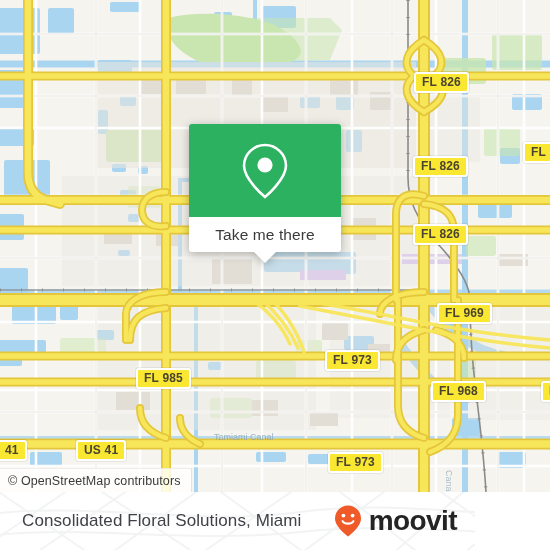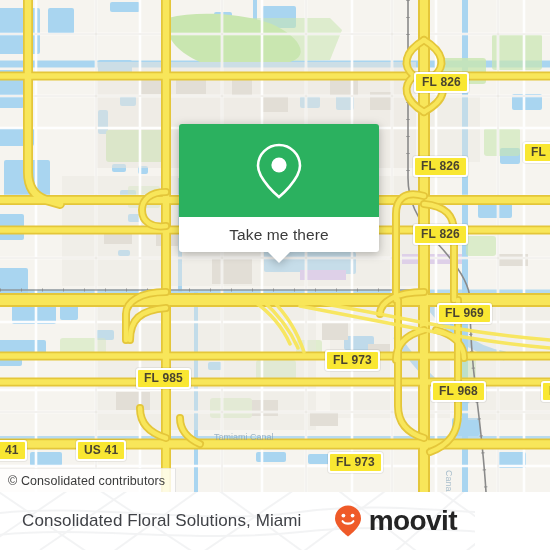--- a/index.html
+++ b/index.html
@@ -15,21 +15,21 @@
 
   
   #osm-bar{position:absolute;left:0;top:468px;height:24px;
            background:rgba(255,255,255,0.82);
            display:flex;align-items:center;padding:0 10px 0 8px;
            border-right:1px solid rgba(0,0,0,0.10);
            border-top:1px solid rgba(0,0,0,0.06);}
   #osm-bar span{font-size:12.5px;color:#3a3a3a;letter-spacing:0.1px;white-space:nowrap;}
 
   
-  #popup{position:absolute;left:179px;top:124px;width:200px;
+  #popup{position:absolute;left:189px;top:124px;width:152px;
          filter:drop-shadow(0 2px 5px rgba(0,0,0,0.28));}
   #popup-head{height:93px;background:#2bb15f;border-radius:3px 3px 0 0;
               display:flex;align-items:center;justify-content:center;}
   #popup-body{height:35px;background:#fff;border-radius:0 0 3px 3px;
               display:flex;align-items:center;justify-content:center;}
   #popup-body span{font-size:15.5px;color:#3b3b3b;letter-spacing:0.1px;}
   #popup-tail{position:absolute;left:50%;top:128px;transform:translateX(-50%);
               width:0;height:0;border-left:11px solid transparent;
               border-right:11px solid transparent;border-top:11px solid #fff;}
 
@@ -301,21 +301,21 @@
         <div style="position: absolute; left: 325px; top: 350px; background: rgb(249, 231, 50); color: rgb(74, 68, 48); border: 2px solid rgb(255, 255, 255); border-radius: 3px; padding: 1px 6px; font-size: 12px; font-weight: bold; line-height: 15px; font-family: &quot;Liberation Sans&quot;, sans-serif; white-space: nowrap; box-shadow: rgba(0, 0, 0, 0.06) 0px 0px 0px 1px; letter-spacing: 0.2px;"><span>FL 973</span></div>
         <div style="position: absolute; left: 136px; top: 368px; background: rgb(249, 231, 50); color: rgb(74, 68, 48); border: 2px solid rgb(255, 255, 255); border-radius: 3px; padding: 1px 6px; font-size: 12px; font-weight: bold; line-height: 15px; font-family: &quot;Liberation Sans&quot;, sans-serif; white-space: nowrap; box-shadow: rgba(0, 0, 0, 0.06) 0px 0px 0px 1px; letter-spacing: 0.2px;"><span>FL 985</span></div>
         <div style="position: absolute; left: 431px; top: 381px; background: rgb(249, 231, 50); color: rgb(74, 68, 48); border: 2px solid rgb(255, 255, 255); border-radius: 3px; padding: 1px 6px; font-size: 12px; font-weight: bold; line-height: 15px; font-family: &quot;Liberation Sans&quot;, sans-serif; white-space: nowrap; box-shadow: rgba(0, 0, 0, 0.06) 0px 0px 0px 1px; letter-spacing: 0.2px;"><span>FL 968</span></div>
         <div style="position: absolute; left: 541px; top: 381px; background: rgb(249, 231, 50); color: rgb(74, 68, 48); border: 2px solid rgb(255, 255, 255); border-radius: 3px; padding: 1px 6px; font-size: 12px; font-weight: bold; line-height: 15px; font-family: &quot;Liberation Sans&quot;, sans-serif; white-space: nowrap; box-shadow: rgba(0, 0, 0, 0.06) 0px 0px 0px 1px; letter-spacing: 0.2px;"><span>F</span></div>
         <div style="position: absolute; left: -3px; top: 440px; background: rgb(249, 231, 50); color: rgb(74, 68, 48); border: 2px solid rgb(255, 255, 255); border-radius: 3px; padding: 1px 6px; font-size: 12px; font-weight: bold; line-height: 15px; font-family: &quot;Liberation Sans&quot;, sans-serif; white-space: nowrap; box-shadow: rgba(0, 0, 0, 0.06) 0px 0px 0px 1px; letter-spacing: 0.2px;"><span>41</span></div>
         <div style="position: absolute; left: 76px; top: 440px; background: rgb(249, 231, 50); color: rgb(74, 68, 48); border: 2px solid rgb(255, 255, 255); border-radius: 3px; padding: 1px 6px; font-size: 12px; font-weight: bold; line-height: 15px; font-family: &quot;Liberation Sans&quot;, sans-serif; white-space: nowrap; box-shadow: rgba(0, 0, 0, 0.06) 0px 0px 0px 1px; letter-spacing: 0.2px;"><span>US 41</span></div>
         <div style="position: absolute; left: 328px; top: 452px; background: rgb(249, 231, 50); color: rgb(74, 68, 48); border: 2px solid rgb(255, 255, 255); border-radius: 3px; padding: 1px 6px; font-size: 12px; font-weight: bold; line-height: 15px; font-family: &quot;Liberation Sans&quot;, sans-serif; white-space: nowrap; box-shadow: rgba(0, 0, 0, 0.06) 0px 0px 0px 1px; letter-spacing: 0.2px;"><span>FL 973</span></div>
       </div>
 
     <div id="osm-bar">
-      <span>© Consolidated contributors</span>
+      <span>© OpenStreetMap contributors</span>
     </div>
 
     <div id="popup">
       <div id="popup-head">
         <svg width="56" height="62" viewBox="0 0 56 62">
           <path d="M28 5 C16.5 5 7 14.3 7 25.8 C7 39.5 28 57 28 57 C28 57 49 39.5 49 25.8 C49 14.3 39.5 5 28 5 Z" fill="none" stroke="#ffffff" stroke-width="2.6"></path>
           <circle cx="28" cy="25" r="7.6" fill="#ffffff"></circle>
         </svg>
       </div>
       <div id="popup-body">

